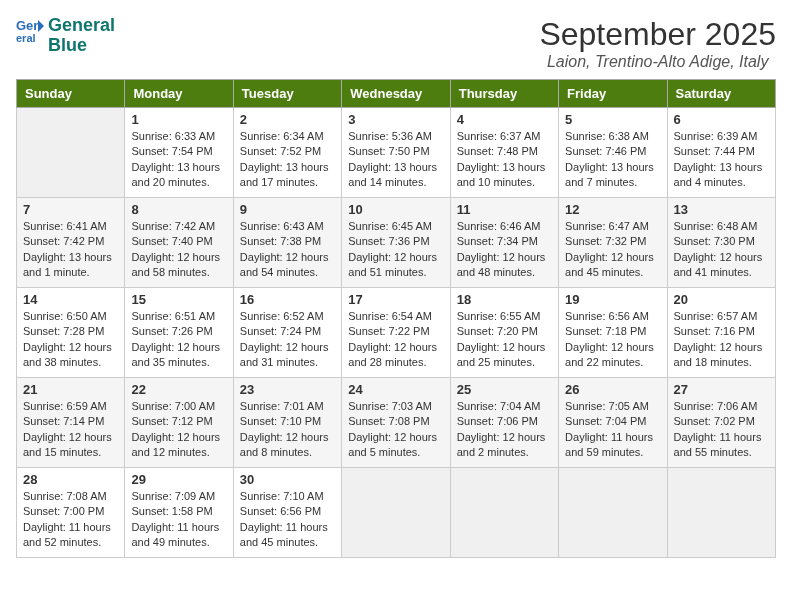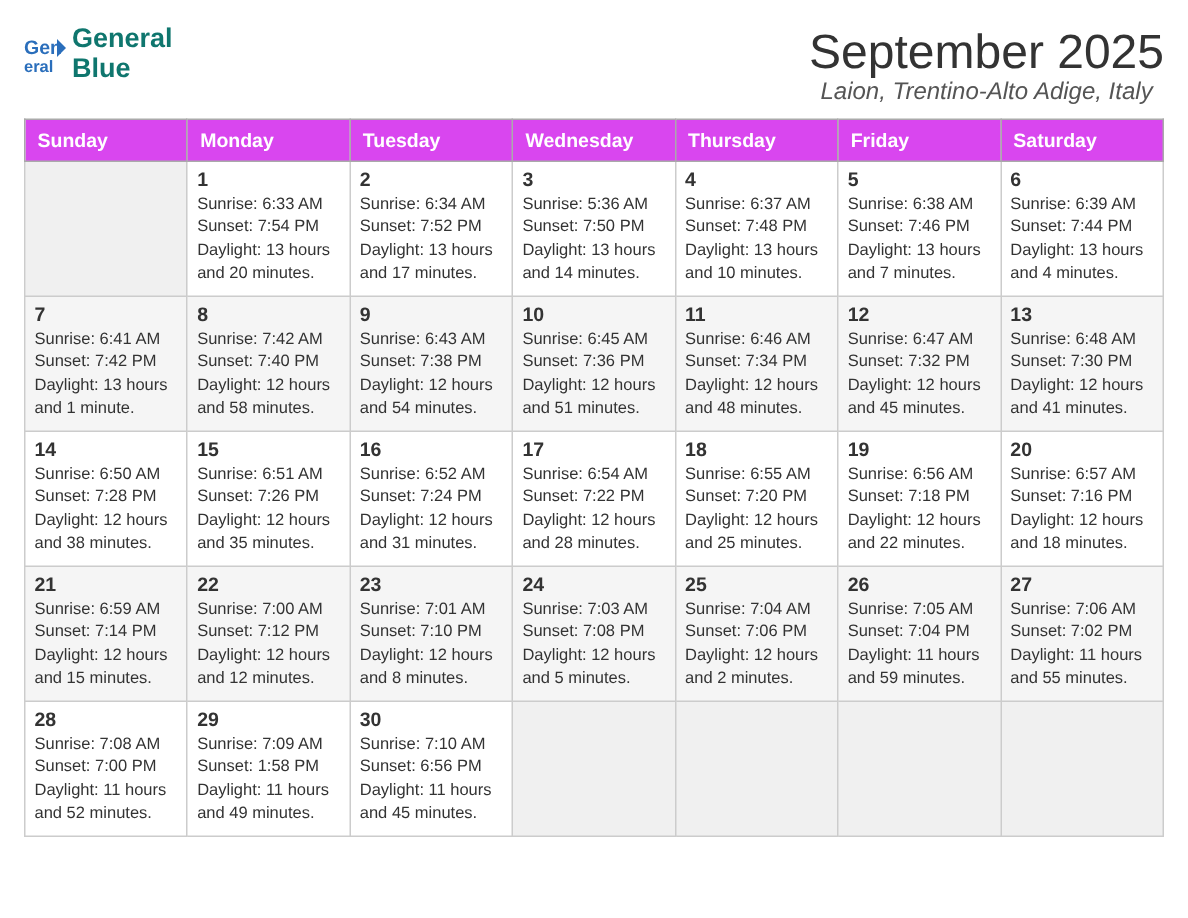--- a/index.html
+++ b/index.html
@@ -11,21 +11,21 @@
       padding: 16px;
     }
     .header {
       display: flex;
       align-items: flex-start;
       justify-content: space-between;
       margin-bottom: 4px;
     }
     .logo {
       display: flex;
-      align-items: center;
+      align-items: flex-start;
       gap: 4px;
     }
     .logo-text {
       font-size: 18px;
       font-weight: bold;
       color: #333;
       line-height: 1.1;
     }
     .logo-text span {
       color: #0f766e;
@@ -47,21 +47,21 @@
       font-weight: normal;
       color: #555;
       font-style: italic;
     }
     .calendar {
       width: 100%;
       border-collapse: collapse;
       margin-top: 8px;
     }
     .calendar thead tr th {
-      background: #d946ef;
+      background: #4d7c0f;
       color: #fff;
       padding: 6px 8px;
       text-align: left;
       font-size: 13px;
       border: 1px solid #aaa;
     }
     .calendar tbody tr td {
       vertical-align: top;
       padding: 4px 6px;
       border: 1px solid #ccc;

